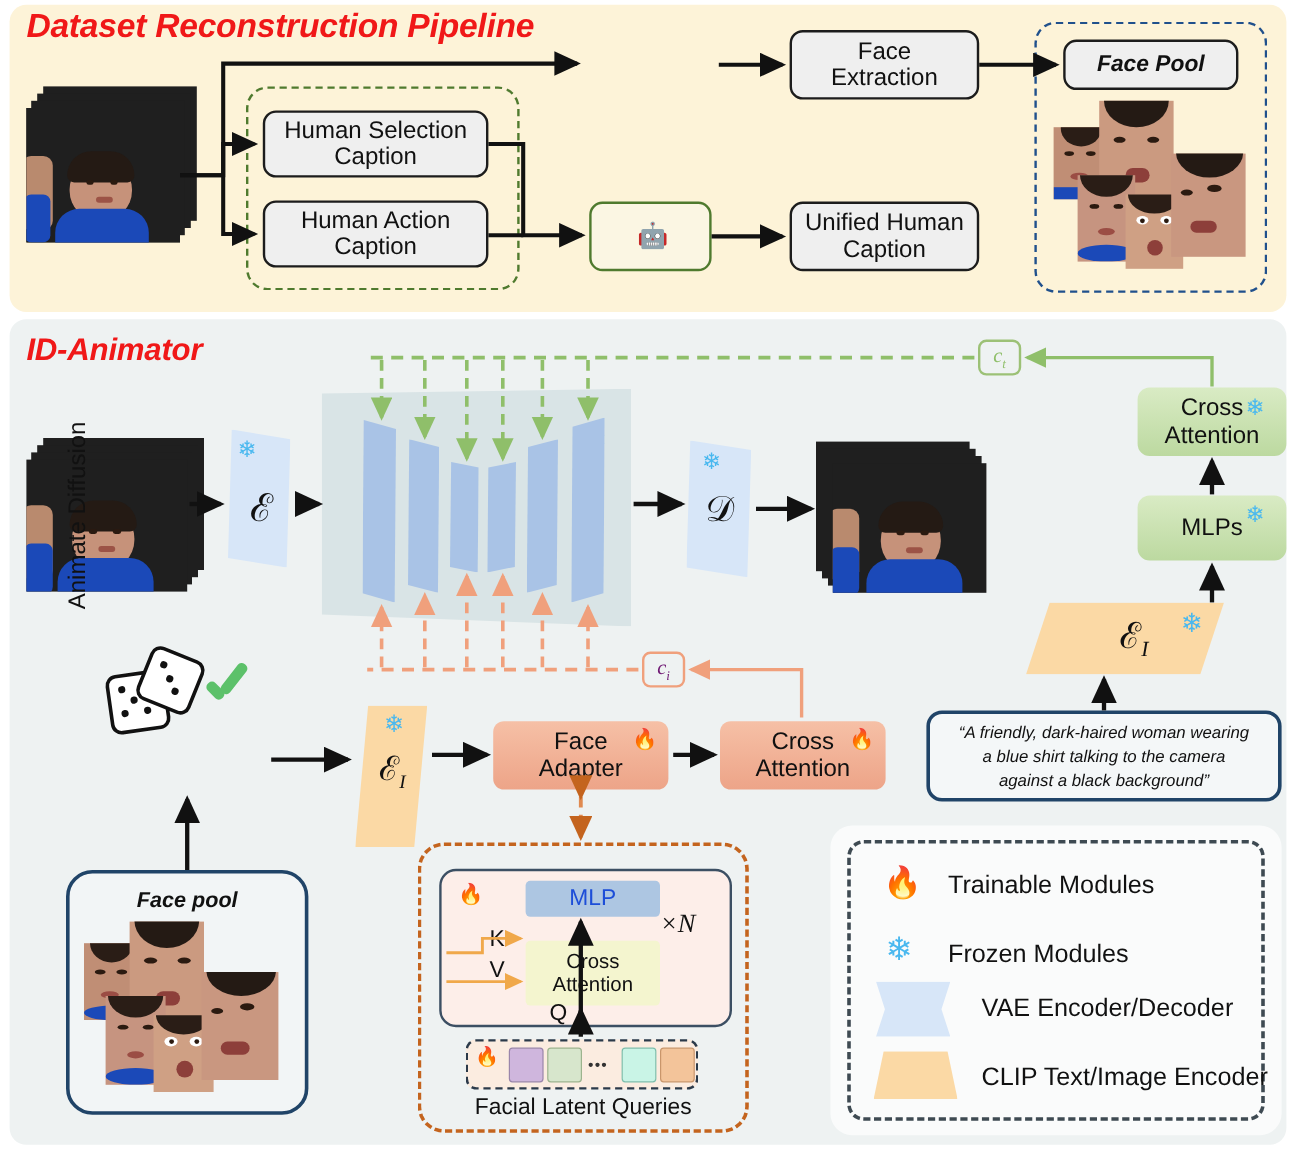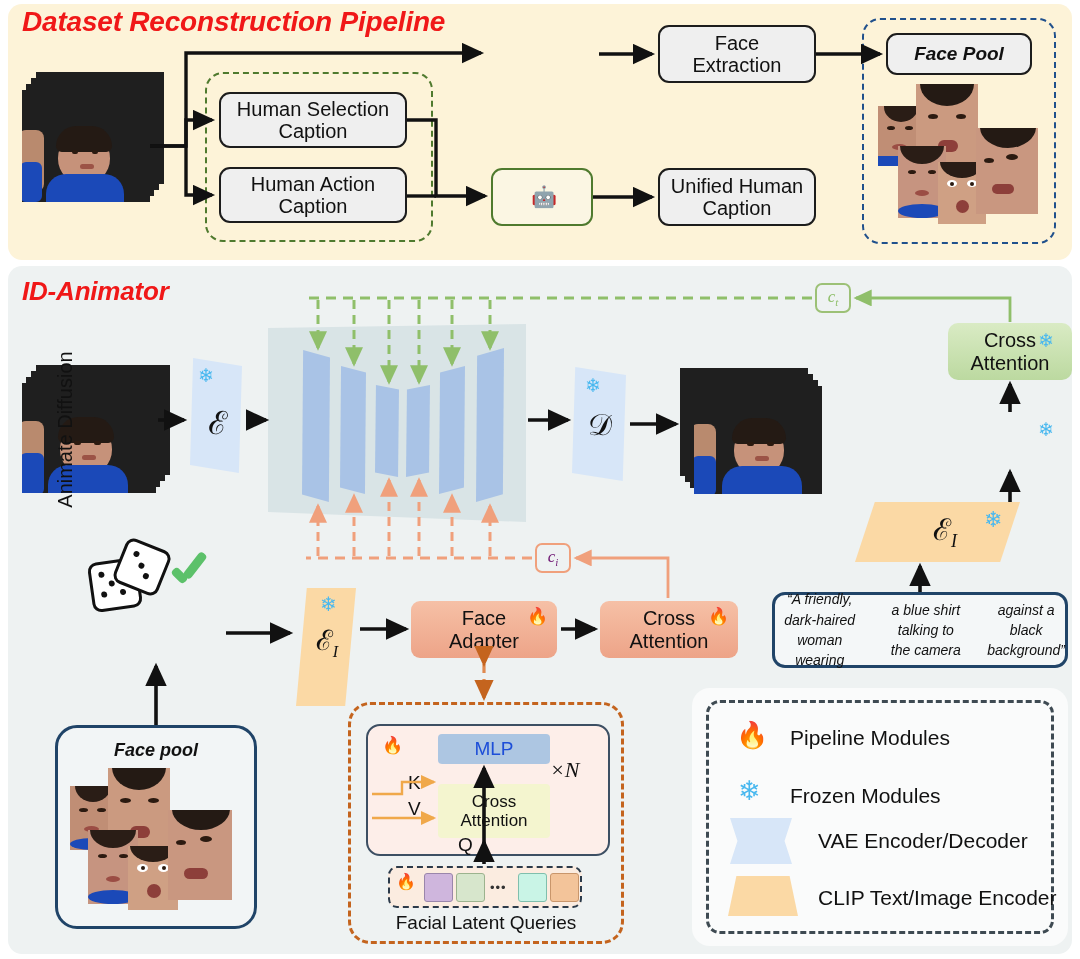--- a/index.html
+++ b/index.html
@@ -200,31 +200,35 @@
     </span>
   </div>
 
   <div class="box" style="left:948px;top:323px;width:124px;height:57px;border-radius:10px;flex-direction:column;font-size:20px;color:#111;
               background:linear-gradient(180deg,#d9ebc4,#bcd9a0);">
     <span>Cross</span>
     <span>Attention</span>
   </div>
   <div class="lbl icon-snow" style="left:1038px;top:331px;">❄</div>
 
+  <div class="box" style="left:948px;top:413px;width:124px;height:54px;border-radius:10px;font-size:20px;color:#111;
+              background:linear-gradient(180deg,#d9ebc4,#bcd9a0);">
+    <span>MLPs</span>
+  </div>
   <div class="lbl icon-snow" style="left:1038px;top:420px;">❄</div>
 
   <div style="position:absolute;left:855px;top:502px;width:165px;height:60px;background:#fbd9a5;
               clip-path:polygon(12% 0,100% 0,88% 100%,0 100%);"></div>
   <div class="lbl" style="left:910px;top:508px;width:70px;text-align:center;font-family:'Liberation Serif',serif;font-size:30px;color:#111;">
     <span>ℰ</span><sub style="font-size:18px;font-style:italic;">I</sub>
   </div>
   <div class="lbl icon-snow" style="left:984px;top:509px;font-size:22px;">❄</div>
 
   <div class="box" style="left:772px;top:592px;width:296px;height:76px;border:3px solid #204468;border-radius:13px;background:#f4f7f8;
-              flex-direction:row;font-style:italic;font-size:14px;color:#111;line-height:1.45;gap:24px;">
+              flex-direction:column;font-style:italic;font-size:14px;color:#111;line-height:1.45;">
     <span>“A friendly, dark-haired woman wearing</span>
     <span>a blue shirt talking to the camera</span>
     <span>against a black background”</span>
   </div>
 
   <div style="position:absolute;left:90px;top:560px;width:44px;height:44px;border:3px solid #111;border-radius:9px;background:#fff;transform:rotate(-8deg);">
     <i style="position:absolute;left:7px;top:7px;width:6px;height:6px;background:#111;border-radius:50%;"></i>
     <i style="position:absolute;left:26px;top:7px;width:6px;height:6px;background:#111;border-radius:50%;"></i>
     <i style="position:absolute;left:16px;top:17px;width:6px;height:6px;background:#111;border-radius:50%;"></i>
     <i style="position:absolute;left:7px;top:27px;width:6px;height:6px;background:#111;border-radius:50%;"></i>
@@ -330,21 +334,21 @@
   <div style="position:absolute;left:456px;top:873px;width:27px;height:27px;background:#d7e6cc;border:1.4px solid #9cb38e;border-radius:3px;"></div>
   <div class="lbl" style="left:490px;top:880px;font-size:13px;color:#333;letter-spacing:1px;">•••</div>
   <div style="position:absolute;left:518px;top:873px;width:27px;height:27px;background:#c9f4e6;border:1.4px solid #7fbfad;border-radius:3px;"></div>
   <div style="position:absolute;left:550px;top:873px;width:27px;height:27px;background:#f3c49a;border:1.4px solid #c9966b;border-radius:3px;"></div>
   <div class="lbl" style="left:348px;top:912px;width:276px;text-align:center;font-size:19px;color:#111;">Facial Latent Queries</div>
 
   <div style="position:absolute;left:692px;top:688px;width:376px;height:258px;background:#fafbfb;border-radius:18px;"></div>
   <div class="dash" style="left:706px;top:700px;width:348px;height:234px;border:3px dashed #3e4a52;border-radius:14px;"></div>
 
   <div class="lbl icon-fire" style="left:736px;top:722px;font-size:26px;">🔥</div>
-  <div class="lbl" style="left:790px;top:726px;font-size:21px;color:#111;">Pipeline Modules</div>
+  <div class="lbl" style="left:790px;top:726px;font-size:21px;color:#111;">Trainable Modules</div>
 
   <div class="lbl icon-snow" style="left:738px;top:778px;font-size:27px;">❄</div>
   <div class="lbl" style="left:790px;top:784px;font-size:21px;color:#111;">Frozen Modules</div>
 
   <div style="position:absolute;left:730px;top:818px;width:62px;height:46px;background:#d7e6f8;
               clip-path:polygon(0 0,100% 0,88% 50%,100% 100%,0 100%,12% 50%);"></div>
   <div class="lbl" style="left:818px;top:829px;font-size:21px;color:#111;">VAE Encoder/Decoder</div>
 
   <div style="position:absolute;left:728px;top:876px;width:70px;height:40px;background:#fbd9a5;
               clip-path:polygon(12% 0,88% 0,100% 100%,0 100%);"></div>

